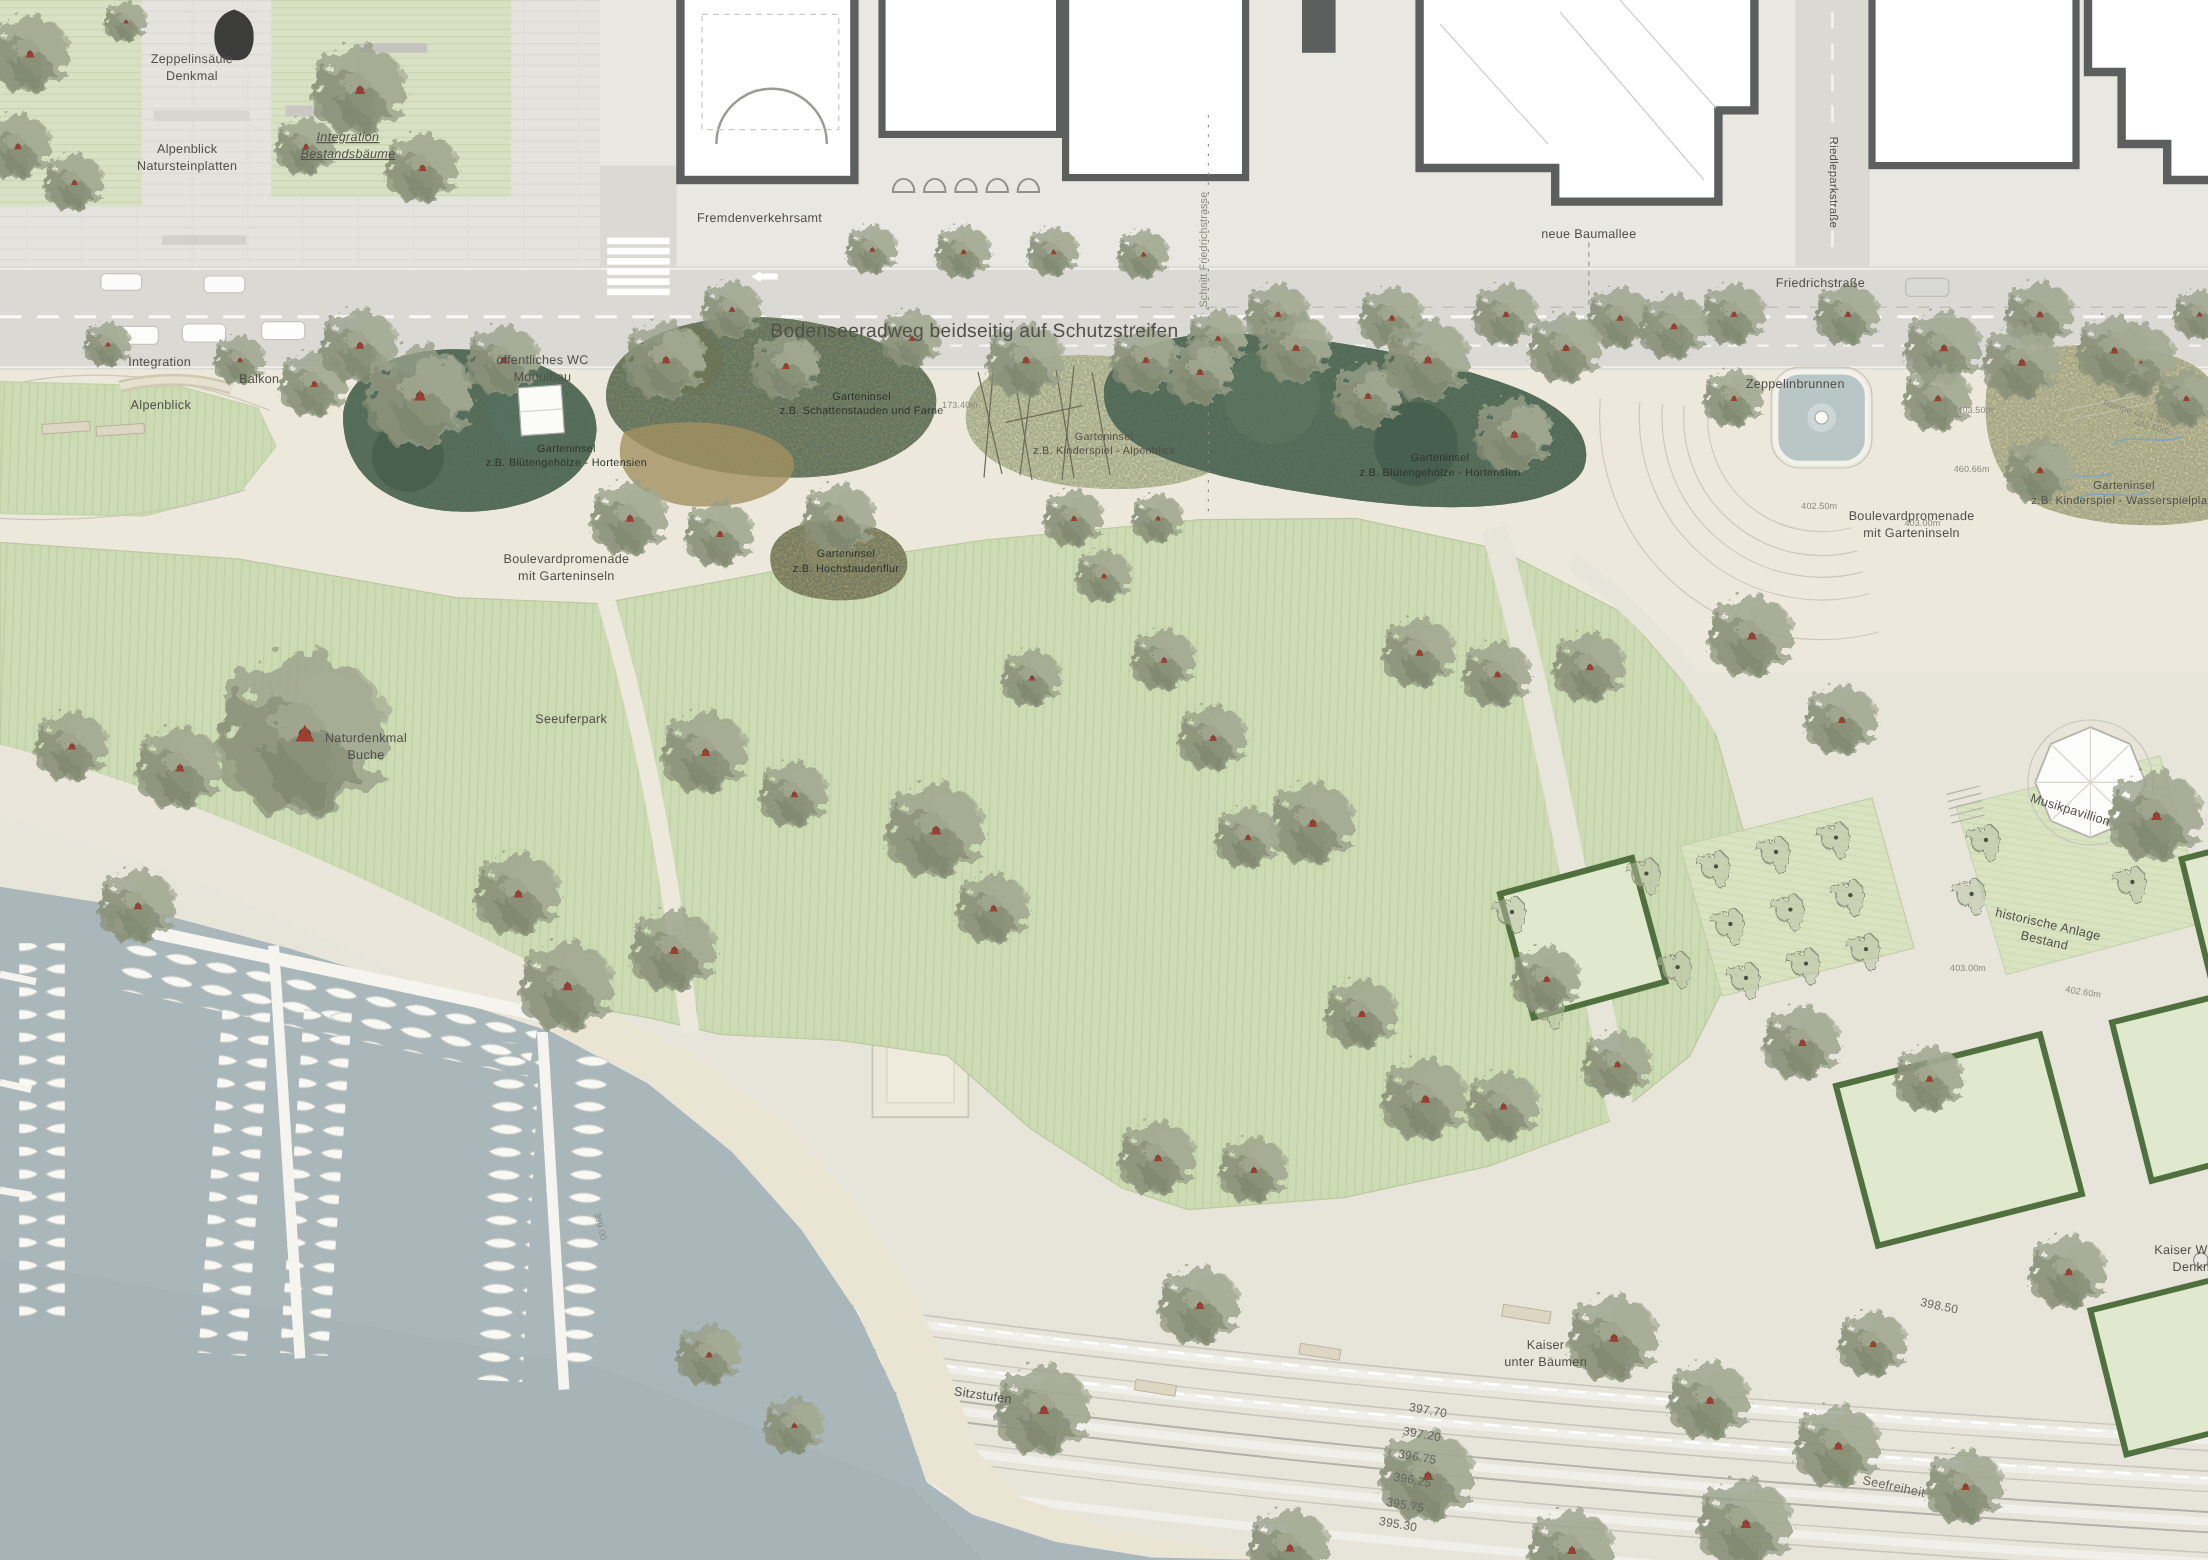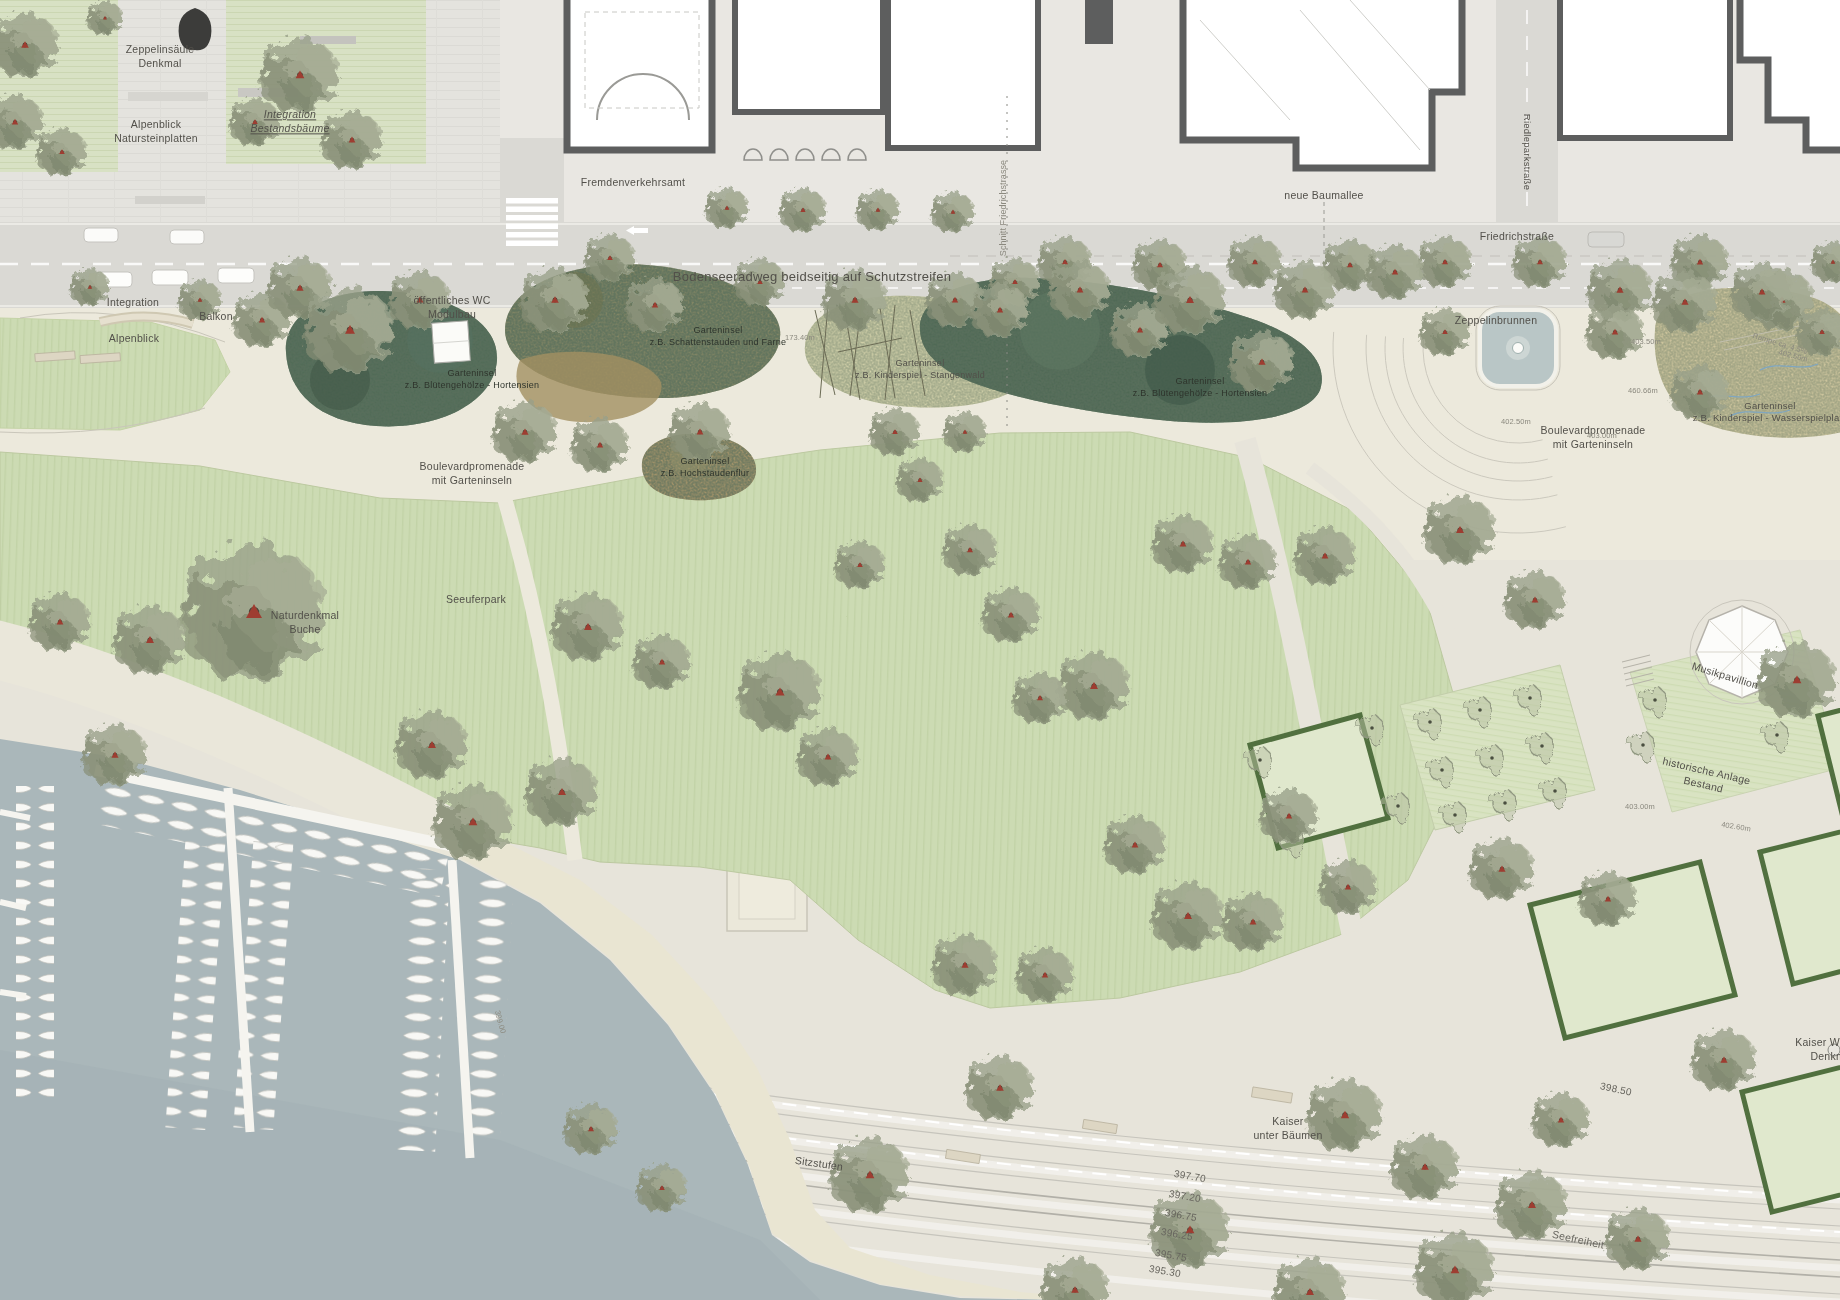--- a/index.html
+++ b/index.html
@@ -478,21 +478,21 @@
 </div>
 <div class="lbl it" style="left:290px;top:122px">
   <div>Integration</div>
       <div>Bestandsbäume</div>
 </div>
 <div class="lbl" style="left:633px;top:183px">Fremdenverkehrsamt</div>
 <div class="lbl sm" style="left:1004px;top:208px;transform:translate(-50%,-50%) rotate(-90deg);font-size:9px">Schnitt Friedrichstrasse</div>
 <div class="lbl" style="left:1324px;top:196px">neue Baumallee</div>
 <div class="lbl" style="left:1517px;top:237px">Friedrichstraße</div>
 <div class="lbl" style="left:1527px;top:152px;transform:translate(-50%,-50%) rotate(90deg);font-size:9.5px">Riedleparkstraße</div>
-<div class="lbl" style="left:812px;top:277px;font-size:13px">Bodenseeradweg beidseitig auf Schutzstreifen</div>
+<div class="lbl" style="left:812px;top:277px;font-size:16px">Bodenseeradweg beidseitig auf Schutzstreifen</div>
 <div class="lbl" style="left:133px;top:303px">Integration</div>
 <div class="lbl" style="left:216px;top:317px">Balkon</div>
 <div class="lbl" style="left:134px;top:339px">Alpenblick</div>
 <div class="lbl" style="left:452px;top:308px">
   <div>öffentliches WC</div>
       <div>Modulbau</div>
 </div>
 <div class="lbl onDark" style="left:472px;top:380px;font-size:9px">
   <div>Garteninsel</div>
       <div>z.B. Blütengehölze - Hortensien</div>
@@ -500,21 +500,21 @@
 <div class="lbl onDark" style="left:718px;top:337px;font-size:9px">
   <div>Garteninsel</div>
       <div>z.B. Schattenstauden und Farne</div>
 </div>
 <div class="lbl onDark" style="left:705px;top:468px;font-size:9px">
   <div>Garteninsel</div>
       <div>z.B. Hochstaudenflur</div>
 </div>
 <div class="lbl" style="left:920px;top:370px;font-size:9px">
   <div>Garteninsel</div>
-      <div>z.B. Kinderspiel - Stangenwald</div>
+      <div>z.B. Kinderspiel - Alpenblick</div>
 </div>
 <div class="lbl onDark" style="left:1200px;top:388px;font-size:9px">
   <div>Garteninsel</div>
       <div>z.B. Blütengehölze - Hortensien</div>
 </div>
 <div class="lbl" style="left:1770px;top:412px;font-size:9.5px">
   <div>Garteninsel</div>
       <div>z.B. Kinderspiel - Wasserspielplatz</div>
 </div>
 <div class="lbl" style="left:1496px;top:321px">Zeppelinbrunnen</div>

